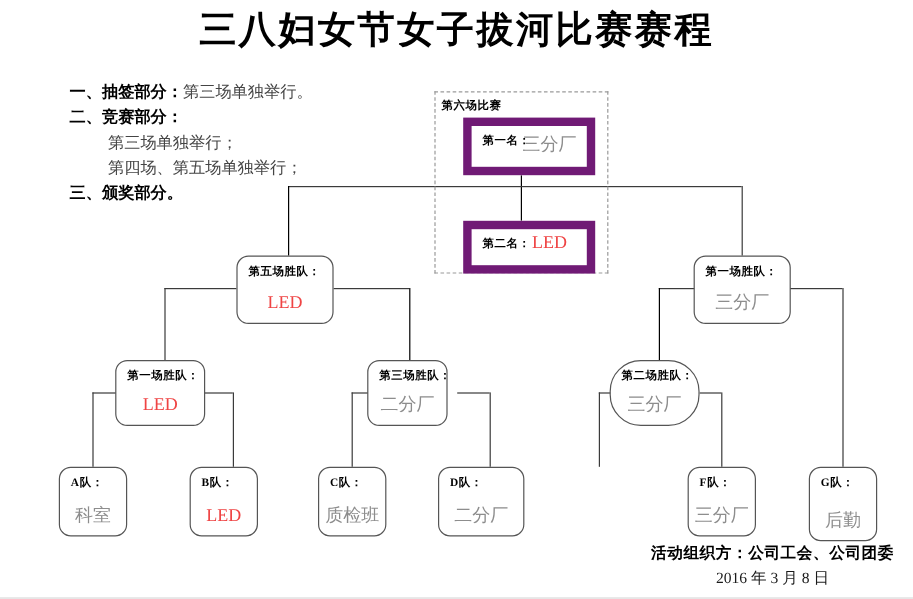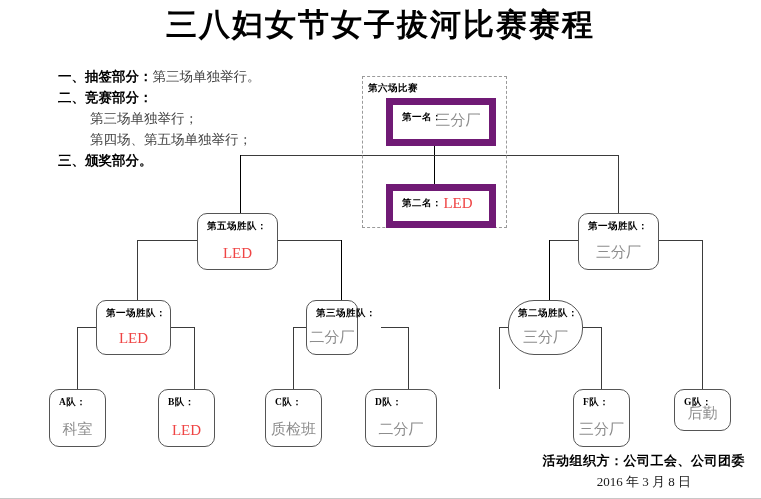--- a/index.html
+++ b/index.html
@@ -235,21 +235,21 @@
   <div class="round-box" style="left:578px; top:213px; width:81px; height:57px;">
     <span class="box-label">第一场胜队：</span>
     <span class="box-value v-cn">三分厂</span>
   </div>
 
   <div class="round-box" style="left:96px; top:300px; width:75px; height:55px;">
     <span class="box-label">第一场胜队：</span>
     <span class="box-value v-en">LED</span>
   </div>
 
-  <div class="round-box" style="left:306px; top:300px; width:52px; height:55px;">
+  <div class="round-box" style="left:306px; top:300px; width:67px; height:55px;">
     <span class="box-label">第三场胜队：</span>
     <span class="box-value v-cn">二分厂</span>
   </div>
 
   <div class="round-box" style="left:508px; top:300px; width:75px; height:55px;border-radius:26px;">
     <span class="box-label">第二场胜队：</span>
     <span class="box-value v-cn">三分厂</span>
   </div>
 
   <div class="round-box" style="left:49px; top:389px; width:57px; height:58px;">
@@ -271,21 +271,21 @@
     <span class="box-label">D队：</span>
     <span class="box-value v-cn">二分厂</span>
   </div>
 
 
   <div class="round-box" style="left:573px; top:389px; width:57px; height:58px;">
     <span class="box-label">F队：</span>
     <span class="box-value v-cn">三分厂</span>
   </div>
 
-  <div class="round-box" style="left:674px; top:389px; width:57px; height:42px;">
+  <div class="round-box" style="left:674px; top:389px; width:57px; height:62px;">
     <span class="box-label">G队：</span>
     <span class="box-value v-cn">后勤</span>
   </div>
 
   <div id="footer">
     <div id="footer-org">活动组织方：公司工会、公司团委</div>
     <div id="footer-date">2016 年 3 月 8 日</div>
   </div>
 
   <div id="bottom-rule"></div>

